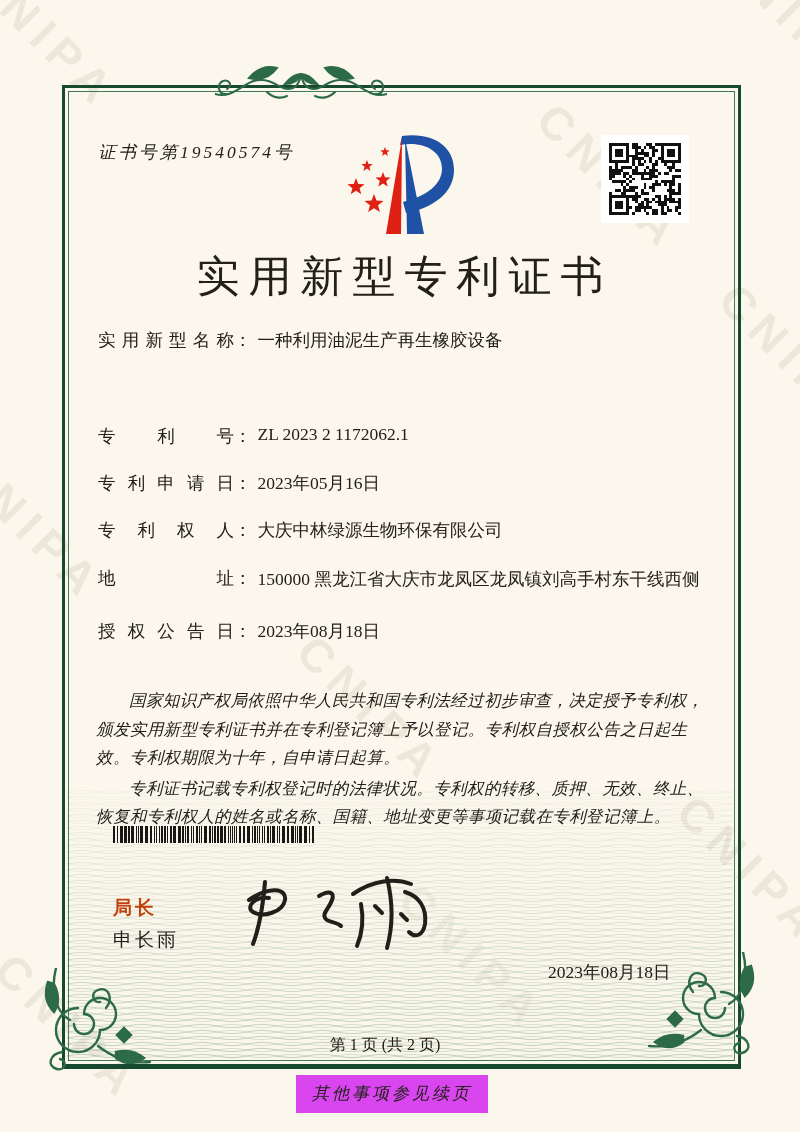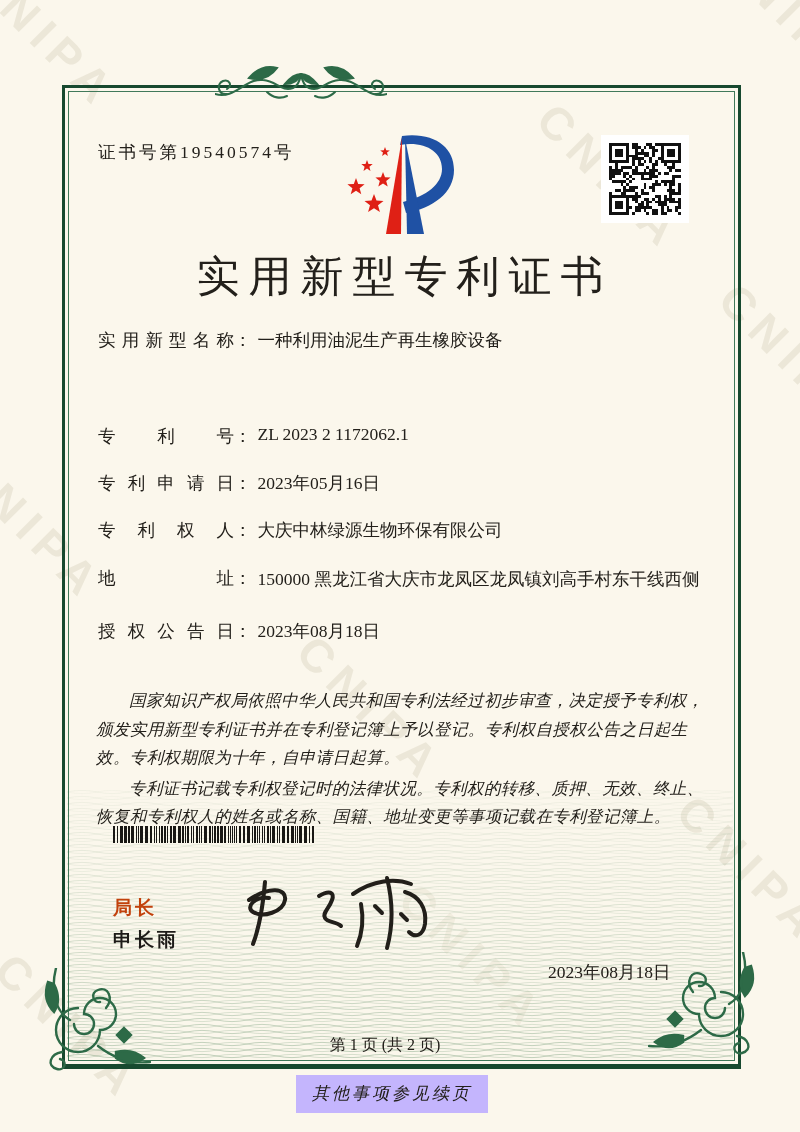--- a/index.html
+++ b/index.html
@@ -19,21 +19,21 @@
     position:absolute; left:62px; top:85px; width:673px; height:976px;
     border:3px solid #17492f; border-bottom-width:5px;
   }
   .frame-inner{
     position:absolute; left:3px; top:3px; right:3px; bottom:3px;
     border:1px solid #41795a;
   }
   .orn{ position:absolute; pointer-events:none; }
   #guilloche{ position:absolute; left:67px; top:790px; pointer-events:none; }
   .cert-no{
-    position:absolute; left:98px; top:140px; font-size:17.5px; letter-spacing:3px;
+    position:absolute; left:98px; top:140px; font-size:17.5px; letter-spacing:3px;font-style:italic;
   }
   #logo{ position:absolute; left:336px; top:132px; }
   .qr-box{
     position:absolute; left:601px; top:135px; width:88px; height:88px; background:#ffffff;
   }
   .qr-box svg{ position:absolute; left:8px; top:8px; }
   .title{
     position:absolute; left:0; top:248px; width:800px; text-align:center;
     font-size:43px; font-weight:400; letter-spacing:9px; text-indent:9px;
   }
@@ -50,29 +50,29 @@
   .paras{
     position:absolute; left:96px; top:687px; width:618px;
     font-style:italic; font-size:16.5px; line-height:28.5px; letter-spacing:0.4px;
   }
   .paras p{ margin:0 0 2px 0; text-indent:2em; }
   #barcode{ position:absolute; left:113px; top:826px; }
   .issuer-title{ position:absolute; left:113px; top:895px;
     font-family:"Liberation Sans","DejaVu Sans",sans-serif; font-weight:600;
     font-size:19px; letter-spacing:3px; color:#c2410c;}
   .issuer-name{ position:absolute; left:113px; top:927px;
-    font-family:"Liberation Sans","DejaVu Sans",sans-serif; font-weight:700;
+    font-family:"Liberation Sans","DejaVu Sans",sans-serif; font-weight:400;
     font-size:19px; letter-spacing:3px; color:#1d1b18;}
   #signature{ position:absolute; left:235px; top:870px; }
   .issue-date{ position:absolute; left:548px; top:960px; font-size:17.5px; }
   .page-indicator{
     position:absolute; left:0; top:1035px; width:770px; text-align:center; font-size:16px;
   }
   .continuation{
-    position:absolute; left:296px; top:1075px; background:#c4b5fd;
+    position:absolute; left:296px; top:1075px; background:#d946ef;
     padding:7px 16px 8px 16px; font-style:italic; font-size:17px; letter-spacing:3px;
   }
 </style>
 </head>
 <body>
 
 <div id="page">
 
   <div class="wm" style="left:-48px; top:8px;">CNIPA</div>
   <div class="wm" style="left:698px; top:-14px;">CNIPA</div>

